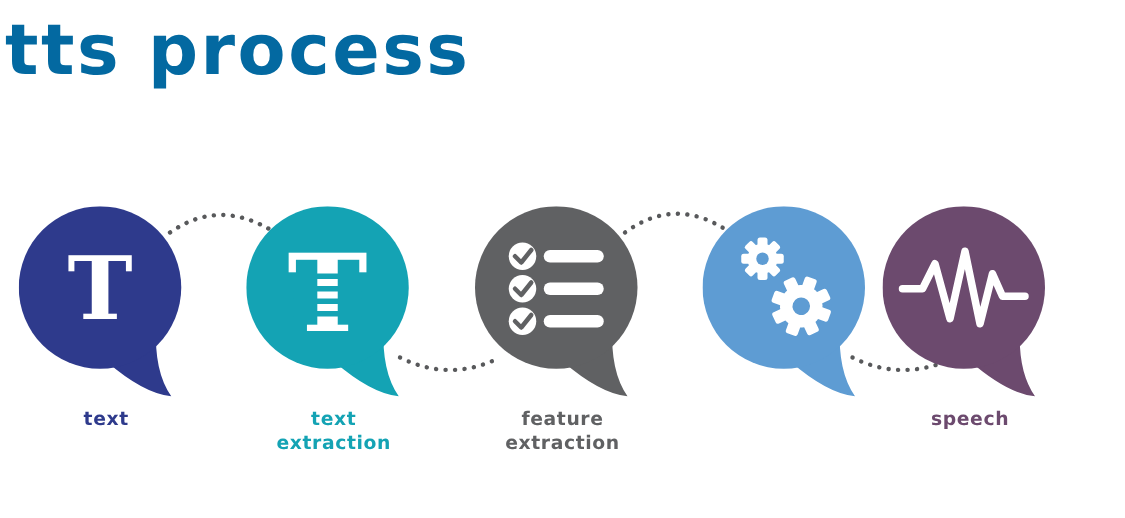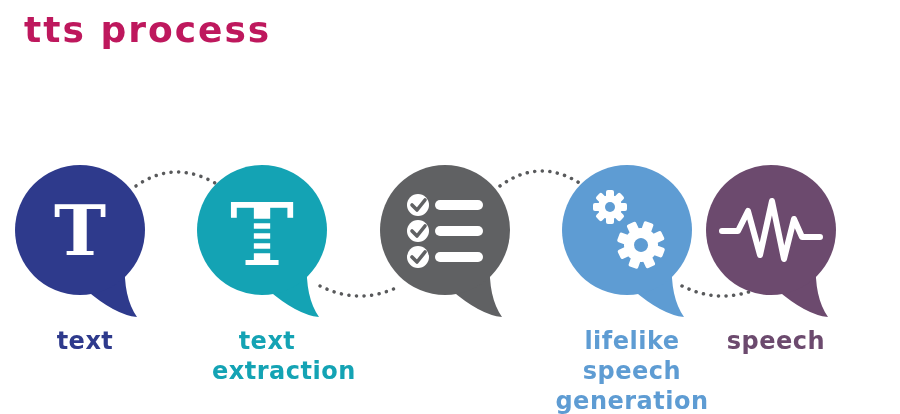--- a/index.html
+++ b/index.html
@@ -4,39 +4,39 @@
 <style>
   html,body{margin:0;padding:0;background:#fff;}
   .canvas{
     position:relative;
     width:900px;height:414px;
     background:#fff;
     overflow:hidden;
     font-family:"DejaVu Sans","Liberation Sans",sans-serif;
   }
   .page-title{
-    position:absolute;left:24px;top:10px;
-    font-size:36px;font-weight:bold;
-    color:#be185d;letter-spacing:2px;
+    position:absolute;left:4px;top:10px;
+    font-size:56px;font-weight:bold;
+    color:#0369a1;letter-spacing:2px;
     line-height:1.1;
   }
   .connector-layer{position:absolute;left:0;top:0;width:900px;height:414px;pointer-events:none;}
   .connector{fill:none;stroke:#58595b;stroke-width:3.5;stroke-linecap:round;stroke-dasharray:0.1 7.5;}
   .step{position:absolute;top:165px;width:160px;text-align:center;}
   .step svg.bubble{display:block;margin:0 auto;}
   .bubble-body{fill:var(--c);}
   .icon-white{fill:#ffffff;}
   .stripe{stroke:var(--c);stroke-width:4.5;}
   .check{fill:none;stroke:var(--c);stroke-width:3.6;stroke-linecap:round;stroke-linejoin:round;}
   .gear-hole{fill:var(--c);}
   .wave{fill:none;stroke:#ffffff;stroke-width:6;stroke-linecap:round;stroke-linejoin:round;}
   .step-label{
     display:inline-block;
     margin-top:6px;
-    font-size:24px;font-weight:bold;
+    font-size:15px;font-weight:bold;
     letter-spacing:0.5px;
     line-height:1.25;
     color:var(--c);
   }
   .step-1 .step-label{max-width:110px;}
   .step-2 .step-label{max-width:120px;}
   .step-3 .step-label{max-width:180px;}
   .serif-t{font-family:"DejaVu Serif","Liberation Serif",serif;font-weight:bold;fill:#fff;}
 </style>
 </head>
@@ -88,20 +88,21 @@
         <path class="check" d="M 32 40 L 37 45 L 45 35"></path>
         <rect class="icon-white" x="55" y="35" width="48" height="10" rx="5"></rect>
         <circle class="icon-white" cx="38" cy="66" r="11"></circle>
         <path class="check" d="M 32 66 L 37 71 L 45 61"></path>
         <rect class="icon-white" x="55" y="61" width="48" height="10" rx="5"></rect>
         <circle class="icon-white" cx="38" cy="92" r="11"></circle>
         <path class="check" d="M 32 92 L 37 97 L 45 87"></path>
         <rect class="icon-white" x="55" y="87" width="48" height="10" rx="5"></rect>
       </g>
     </svg>
+    <div class="step-label">feature extraction</div>
   </div>
 
   <div class="step step-3" style="left: 552px; --c: #5e9cd3;">
     <svg class="bubble" width="140" height="155" viewBox="0 0 140 155">
       <path class="bubble-body" d="M 70 124 Q 100 150 122 152 Q 108 132 110 96 Z"></path>
       <circle class="bubble-body" cx="65" cy="65" r="65"></circle>
       <g>
 
         <g transform="translate(48,42)">
           <g class="icon-white">
@@ -119,21 +120,20 @@
             <rect x="-5" y="-24" width="10" height="48" rx="2"></rect>
             <rect x="-5" y="-24" width="10" height="48" rx="2" transform="rotate(45)"></rect>
             <rect x="-5" y="-24" width="10" height="48" rx="2" transform="rotate(90)"></rect>
             <rect x="-5" y="-24" width="10" height="48" rx="2" transform="rotate(135)"></rect>
             <circle r="17"></circle>
           </g>
           <circle class="gear-hole" r="7"></circle>
         </g>
       </g>
     </svg>
-    <div class="step-label">lifelike speech generation</div>
   </div>
 
   <div class="step step-4" style="left: 696px; --c: #6c4a6e;">
     <svg class="bubble" width="140" height="155" viewBox="0 0 140 155">
       <path class="bubble-body" d="M 70 124 Q 100 150 122 152 Q 108 132 110 96 Z"></path>
       <circle class="bubble-body" cx="65" cy="65" r="65"></circle>
       <path class="wave" d="M 16 66 L 32 66 L 42 46 L 54 90 L 66 36 L 78 94 L 88 54 L 96 72 L 114 72"></path>
     </svg>
     <div class="step-label">speech</div>
   </div>

